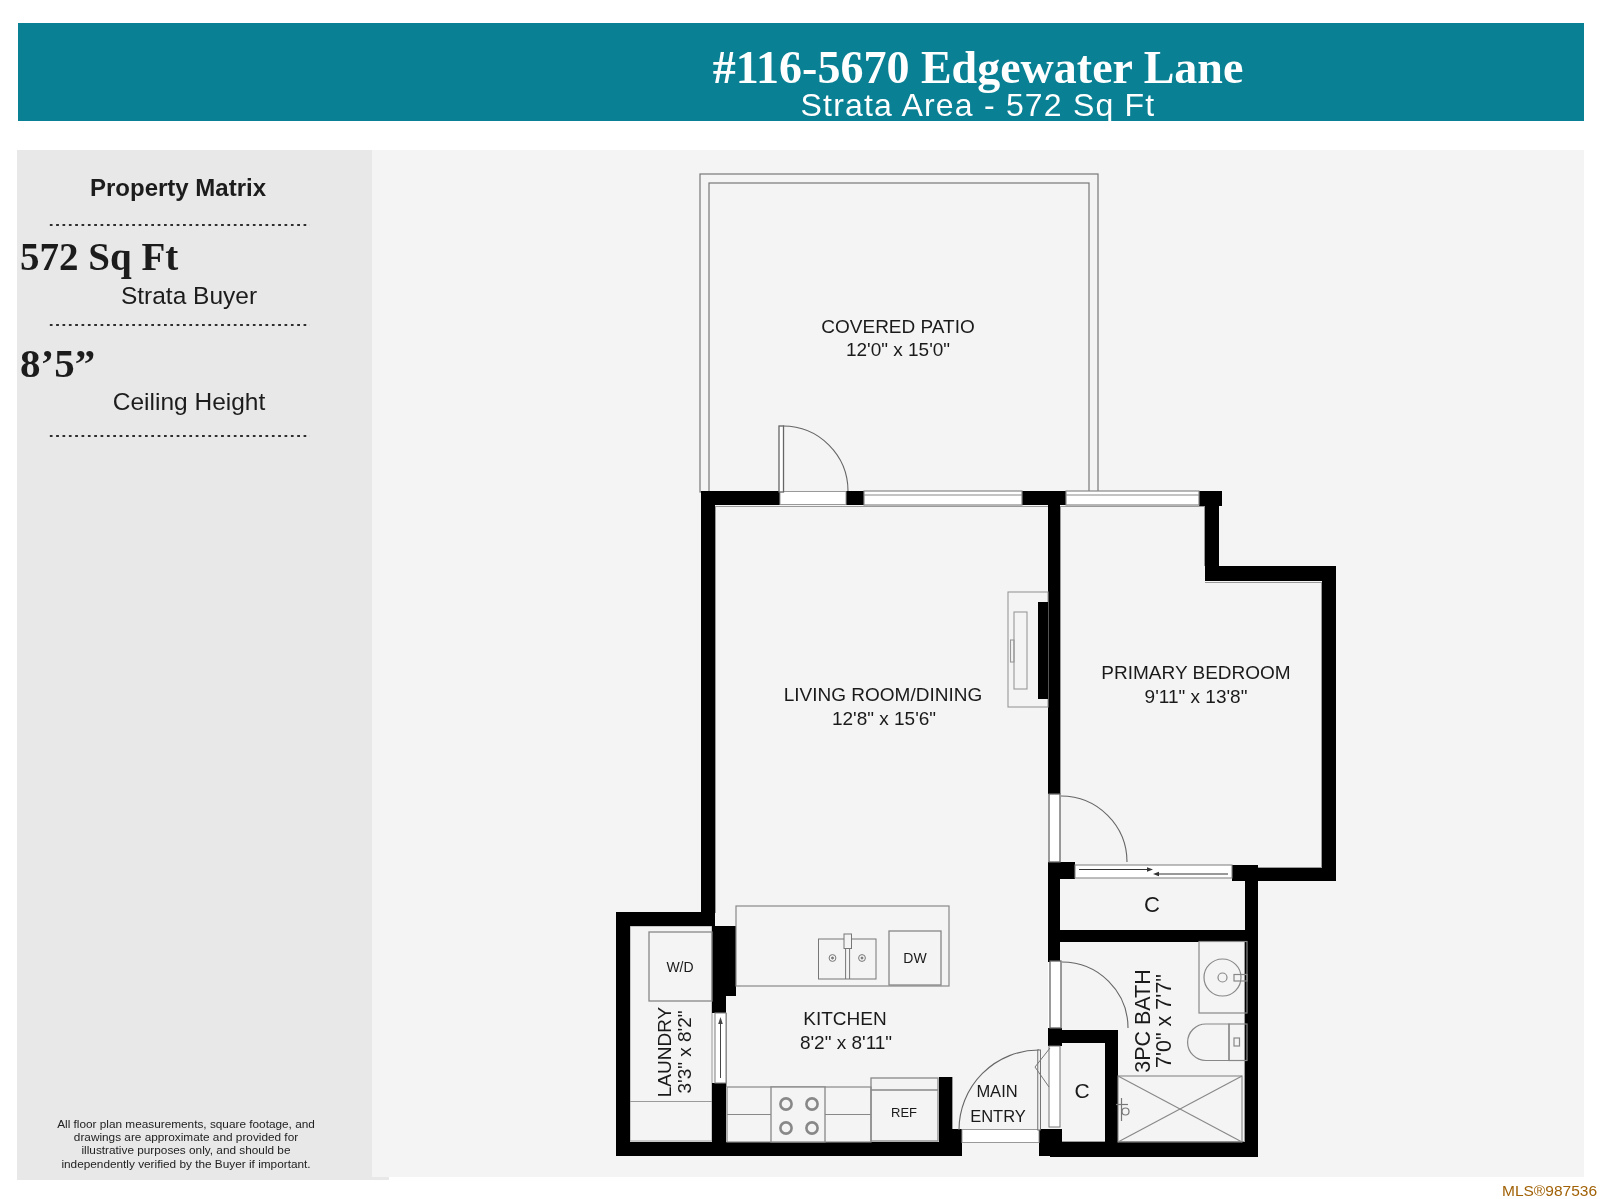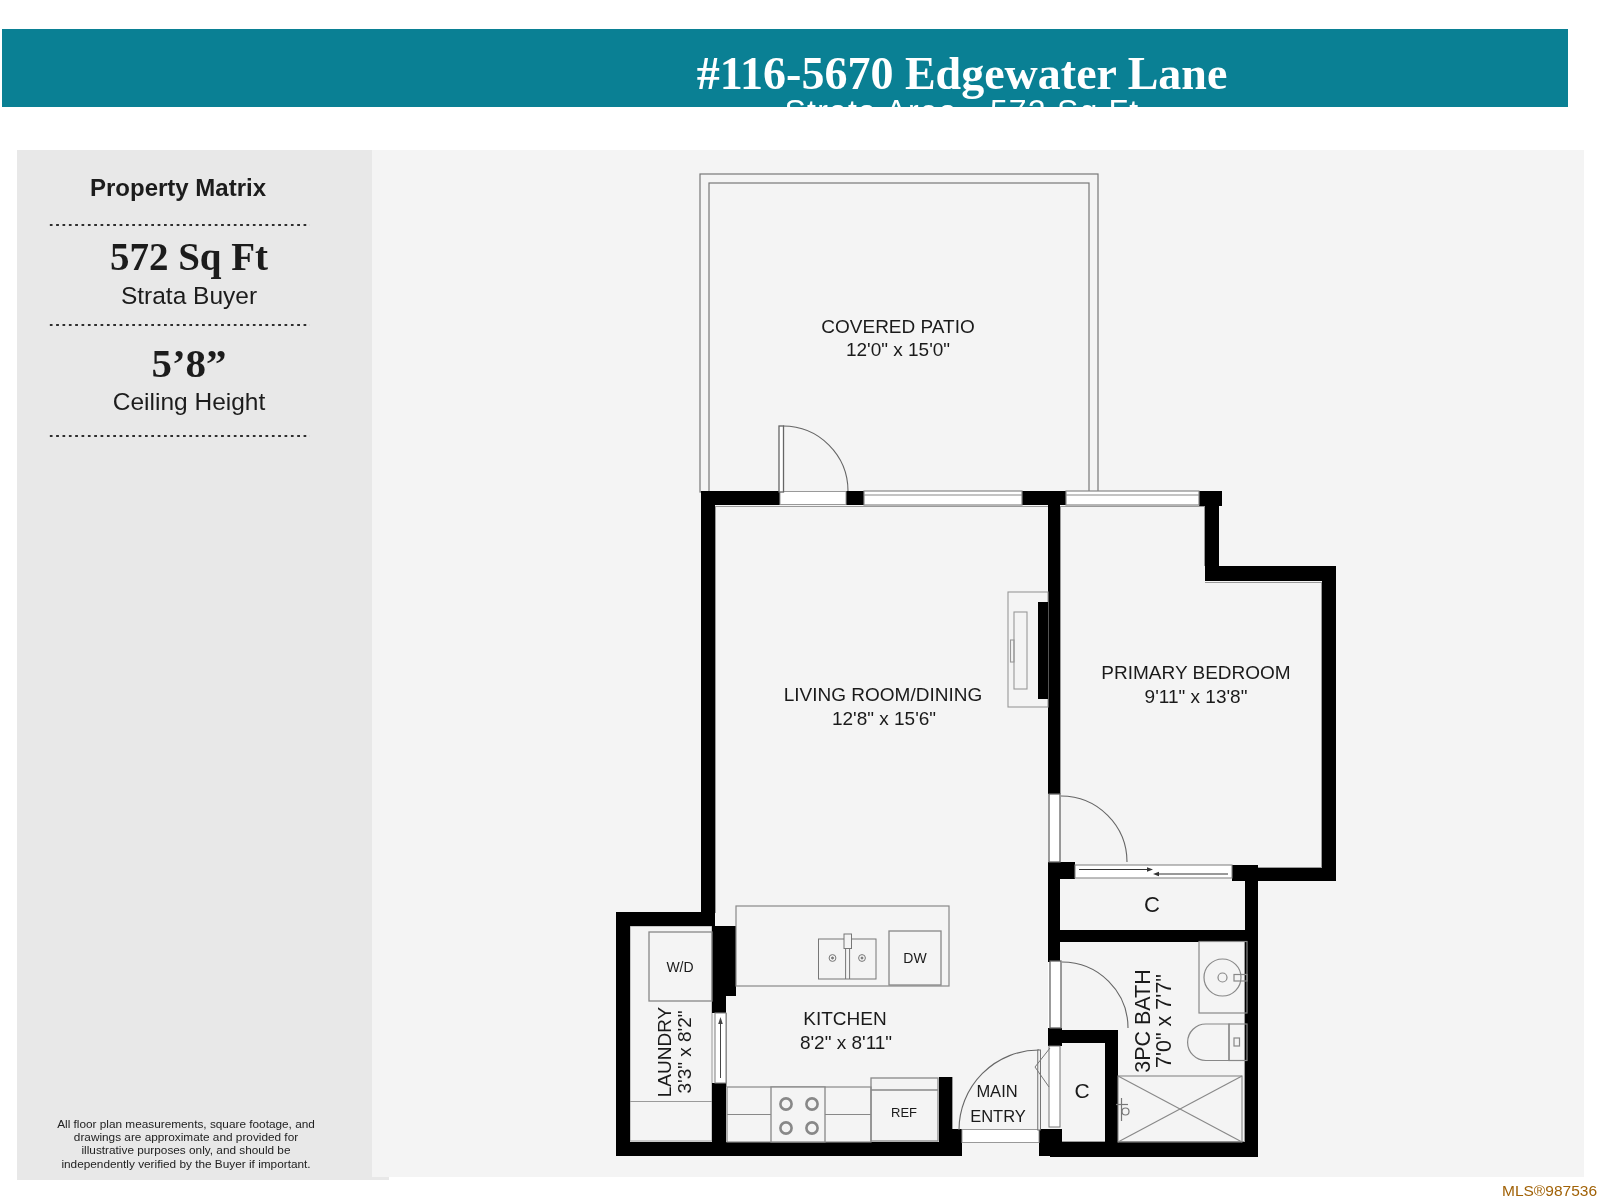--- a/index.html
+++ b/index.html
@@ -1,26 +1,26 @@
 <!DOCTYPE html>
 <html><head>
 <meta charset="utf-8">
 <style>
   html,body{margin:0;padding:0;}
   body{width:1600px;height:1199px;position:relative;background:#ffffff;font-family:"Liberation Sans",sans-serif;}
   .abs{position:absolute;}
-  #banner{left:2px;top:23px;width:1566px;height:78px;background:#0a8094;margin-top:6px;}
+  #banner{left:18px;top:23px;width:1566px;height:98px;background:#0a8094;}
   #banner .inner{position:absolute;left:354px;right:0;top:0;text-align:center;color:#ffffff;}
   #banner h1{margin:21px 0 0 0;font-family:"Liberation Serif",serif;font-size:46px;line-height:47px;font-weight:bold;}
   #banner .sub{font-size:32px;letter-spacing:1.2px;margin-top:-4px;}
   #sidebar{left:17px;top:150px;width:372px;height:1030px;background:#e8e8e8;color:#1c1c1c;}
   #mainpanel{left:372px;top:150px;width:1212px;height:1027px;background:#f4f4f4;}
   .dots{position:absolute;left:31px;width:262px;height:4px;background-image:radial-gradient(circle,#2e2e2e 1.15px,rgba(0,0,0,0) 1.45px);background-size:6.35px 4px;background-position:0 center;background-repeat:repeat-x;}
   .sbtitle{position:absolute;left:-8px;width:338px;text-align:center;font-weight:bold;font-size:24px;}
-  .bignum{position:absolute;left:3px;width:338px;text-align:center;font-family:"Liberation Serif",serif;font-weight:bold;font-size:41px;}
+  .bignum{position:absolute;left:3px;width:338px;text-align:left;font-family:"Liberation Serif",serif;font-weight:bold;font-size:41px;}
   .sublab{position:absolute;left:3px;width:338px;text-align:center;font-size:24.5px;}
   .disclaimer{position:absolute;left:19px;width:300px;text-align:center;font-size:11.8px;line-height:13.2px;color:#222;}
   #mls{position:absolute;right:3px;top:1182px;font-size:15.5px;color:#a16207;}
   svg text{fill:#1a1a1a;}
 </style>
 </head>
 <body>
 
 <div id="banner" class="abs">
   <div class="inner">
@@ -34,21 +34,21 @@
 <div id="sidebar" class="abs">
 
   <div class="sbtitle" style="top:24px;">Property Matrix</div>
   <div class="dots" style="top:73px;"></div>
 
   <div class="bignum" style="top:84px;font-size:39px;">572 Sq Ft</div>
 
   <div class="sublab" style="top:132px;">Strata Buyer</div>
   <div class="dots" style="top:173px;"></div>
 
-  <div class="bignum" style="top:189px;">5’8”</div>
+  <div class="bignum" style="top:189px;">8’5”</div>
 
   <div class="sublab" style="top:238px;">Ceiling Height</div>
   <div class="dots" style="top:284px;"></div>
 
   <div class="disclaimer" style="top:968px;">All floor plan measurements, square footage, and<br>drawings are approximate and provided for<br>illustrative purposes only, and should be<br>independently verified by the Buyer if important.</div>
 </div>
 
 <div id="mainpanel" class="abs"></div>
 
 <div id="mls">MLS®987536</div>

